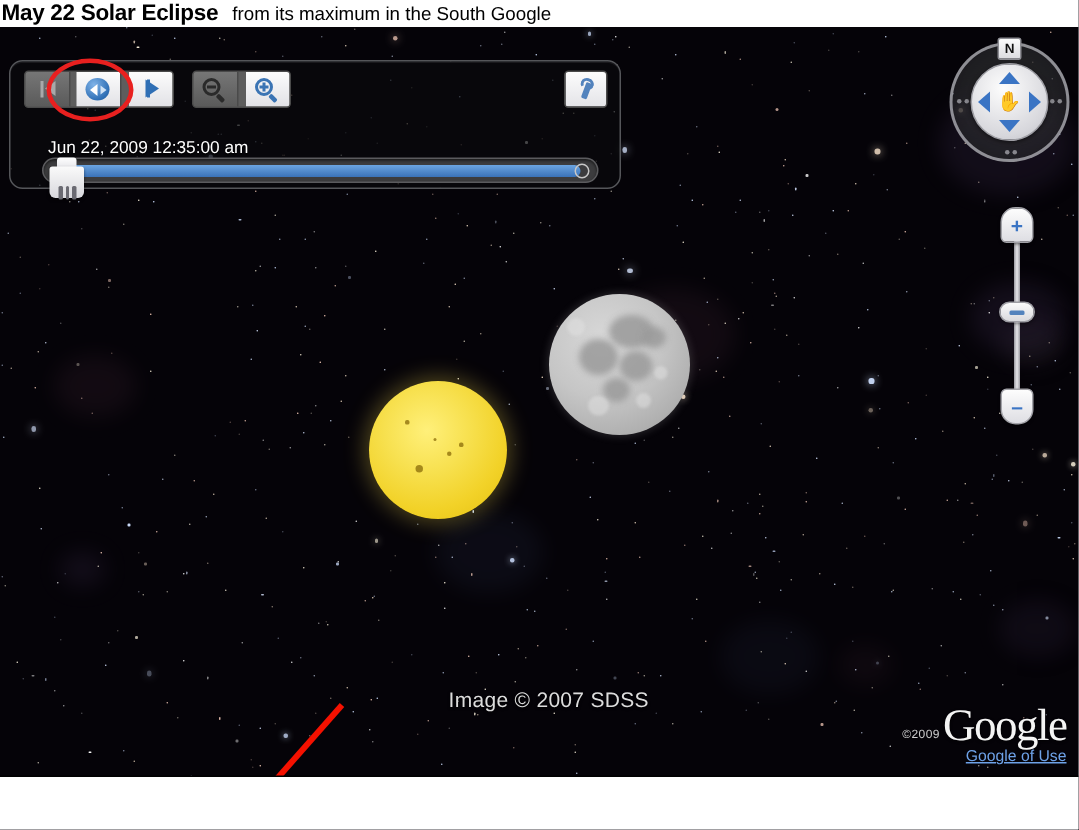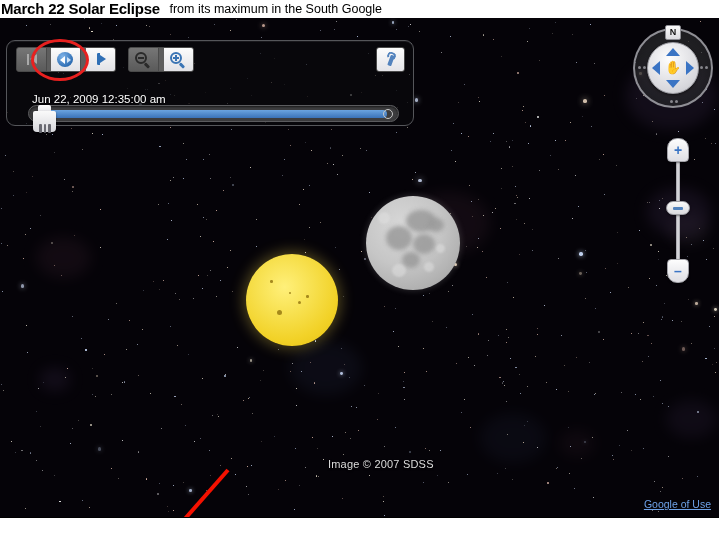--- a/index.html
+++ b/index.html
@@ -188,22 +188,22 @@
     box-shadow:0 1px 2px rgba(0,0,0,.45);}
   .z-plus{top:0;border-radius:10px 10px 4px 4px;}
   .z-minus{bottom:0;border-radius:4px 4px 10px 10px;}
   .z-handle{position:absolute;left:-1px;top:63px;width:24px;height:14px;border-radius:7px;
     background:linear-gradient(#fafafa,#dadade);border:1px solid #9d9da3;box-sizing:border-box;
     cursor:pointer;box-shadow:0 1px 2px rgba(0,0,0,.4);}
   .z-handle:after{content:"";position:absolute;left:6px;top:5px;width:10px;height:2.5px;
     background:#5383bd;border-radius:1px;}
 
   
-  .img-credit{position:absolute;left:299px;top:440px;font-size:11px;color:#dcdcdc;
-    text-shadow:0 1px 2px #000;letter-spacing:.2px;margin-left:29px;}
+  .img-credit{position:absolute;left:299px;top:440px;font-size:14px;color:#dcdcdc;
+    text-shadow:0 1px 2px #000;letter-spacing:.2px;}
   .goog{position:absolute;right:8px;bottom:8px;text-align:right;}
   .goog-row{white-space:nowrap;}
   .goog-c{display:inline-block;vertical-align:bottom;font-size:8px;color:#cfcfcf;padding-bottom:5px;
     padding-right:2px;letter-spacing:.3px;}
   .goog-word{display:inline-block;vertical-align:bottom;font-family:"Liberation Serif",serif;
     font-size:30px;line-height:30px;color:#f4f4f4;letter-spacing:-1px;
     text-shadow:0 1px 2px rgba(0,0,0,.9);}
   .terms{font-size:10.5px;color:#6ea2e8;text-decoration:underline;display:block;margin-top:-1px;}
 
   
@@ -214,21 +214,21 @@
   .footer .ln{white-space:nowrap;padding-left:1px;}
   .footer a{color:#1a1ab4;text-decoration:underline;}
   .hr-top{position:absolute;left:0;top:517px;width:719px;height:1px;background:#000;}
 </style>
 </head>
 <body>
 
 <div id="page">
 
   <div class="titlebar">
-    <span class="title-main">March 22 Solar Eclipse</span>
+    <span class="title-main">May 22 Solar Eclipse</span>
     <span class="title-sub">from its maximum in the South Google</span>
   </div>
 
   <div class="sky">
     <div class="starfield" id="starfield">
         <div class="nebula" style="width: 51.3504px; height: 38.5128px; left: 665.877px; top: 381.523px; background: rgb(43, 32, 56); opacity: 0.28;"></div>
         <div class="nebula" style="width: 40.5901px; height: 30.4426px; left: 667.922px; top: 195.312px; background: rgb(57, 48, 58); opacity: 0.29;"></div>
         <div class="nebula" style="width: 35.7565px; height: 26.8173px; left: 559.278px; top: 411.978px; background: rgb(58, 34, 48); opacity: 0.18;"></div>
         <div class="nebula" style="width: 55.2462px; height: 41.4347px; left: 35.9344px; top: 219.045px; background: rgb(58, 34, 48); opacity: 0.25;"></div>
         <div class="nebula" style="width: 91.2739px; height: 68.4554px; left: 625.58px; top: 43.0824px; background: rgb(43, 32, 56); opacity: 0.36;"></div>
@@ -960,20 +960,23 @@
     <div class="zoomer">
       <div class="z-rail"></div>
       <div class="z-btn z-plus">+</div>
       <div class="z-handle"></div>
       <div class="z-btn z-minus">–</div>
     </div>
 
     <div class="img-credit">Image © 2007 SDSS</div>
 
     <div class="goog">
+      <div class="goog-row">
+        <span class="goog-c">©2009</span><span class="goog-word">Google</span>
+      </div>
       <a class="terms" href="#">Google of Use</a>
     </div>
 
     <svg class="annot-arrow" viewBox="0 0 85 85">
       <line x1="80" y1="4" x2="20" y2="72" stroke="#f51100" stroke-width="4"></line>
       <polygon points="10,84 24,58 33,70" fill="#f51100"></polygon>
     </svg>
   </div>
 
   <div class="hr-top"></div>

